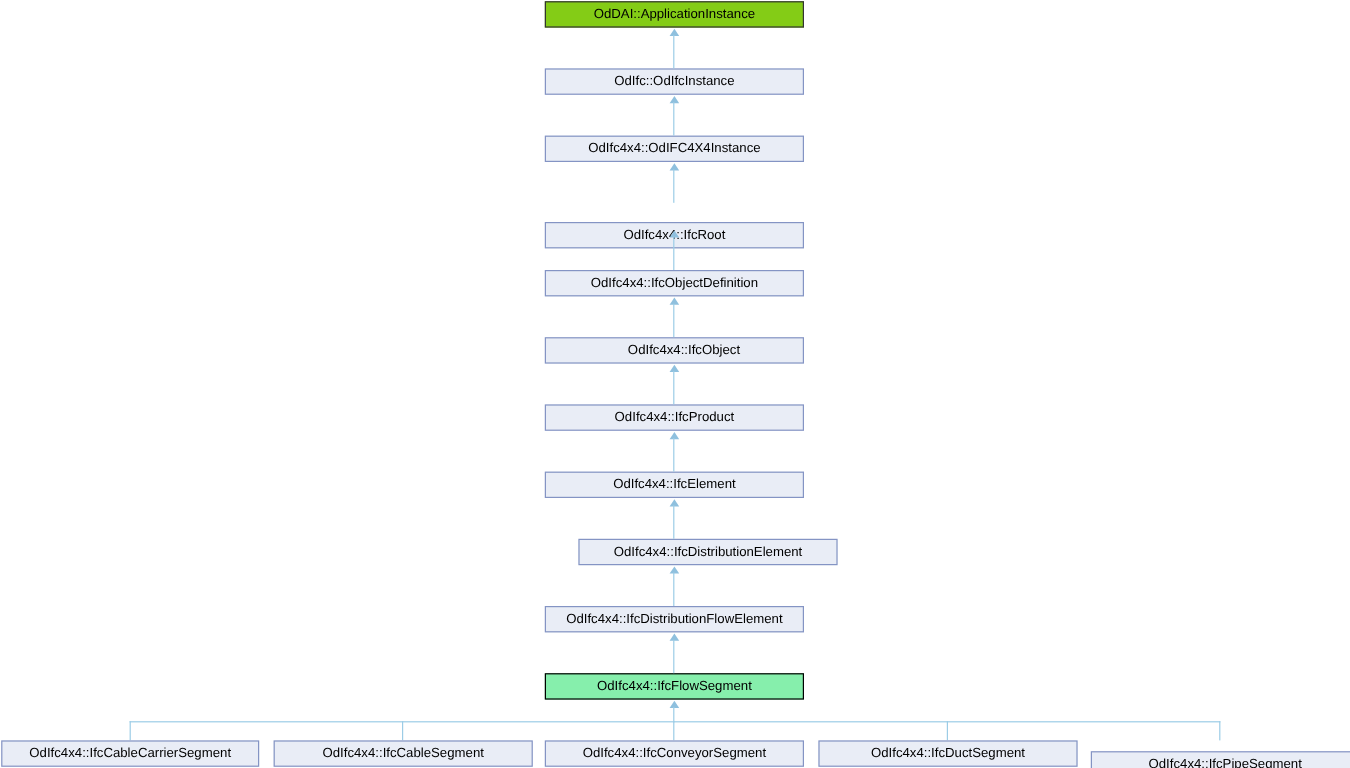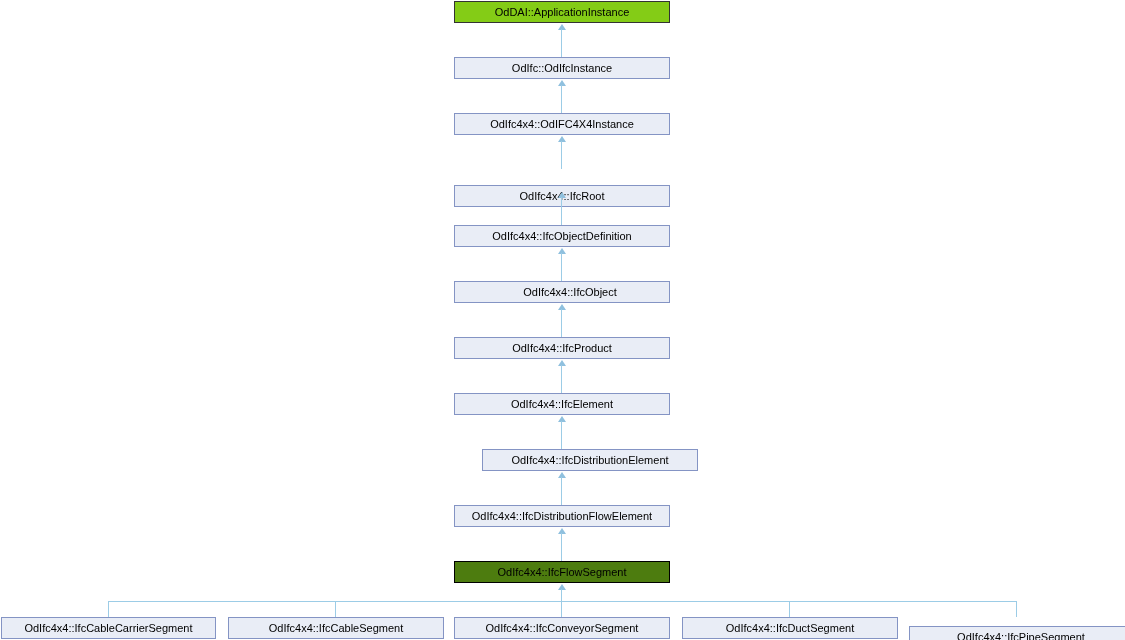--- a/index.html
+++ b/index.html
@@ -23,21 +23,21 @@
     align-items: center;
     justify-content: center;
     white-space: nowrap;
     cursor: pointer;
   }
   .node-root {
     background: #84cc16;
     border-color: #333333;
   }
   .node-current {
-    background: #4d7c0f;
+    background: #86efac;
     border-color: #000000;
     cursor: default;
   }
   .edge-v {
     position: absolute;
     width: 1px;
     background: #9ccce6;
   }
   .edge-h {
     position: absolute;

